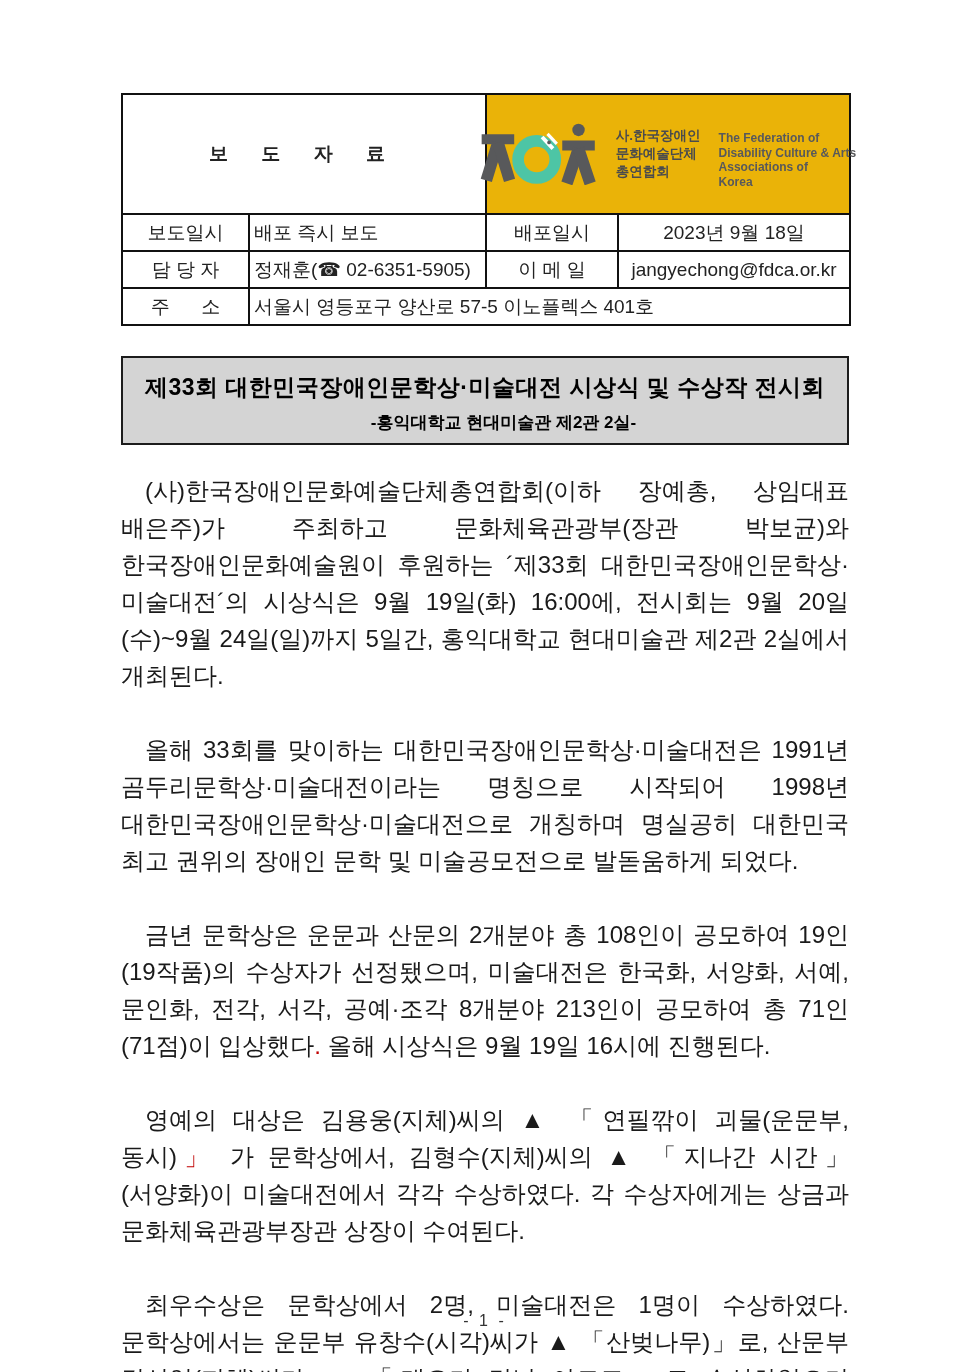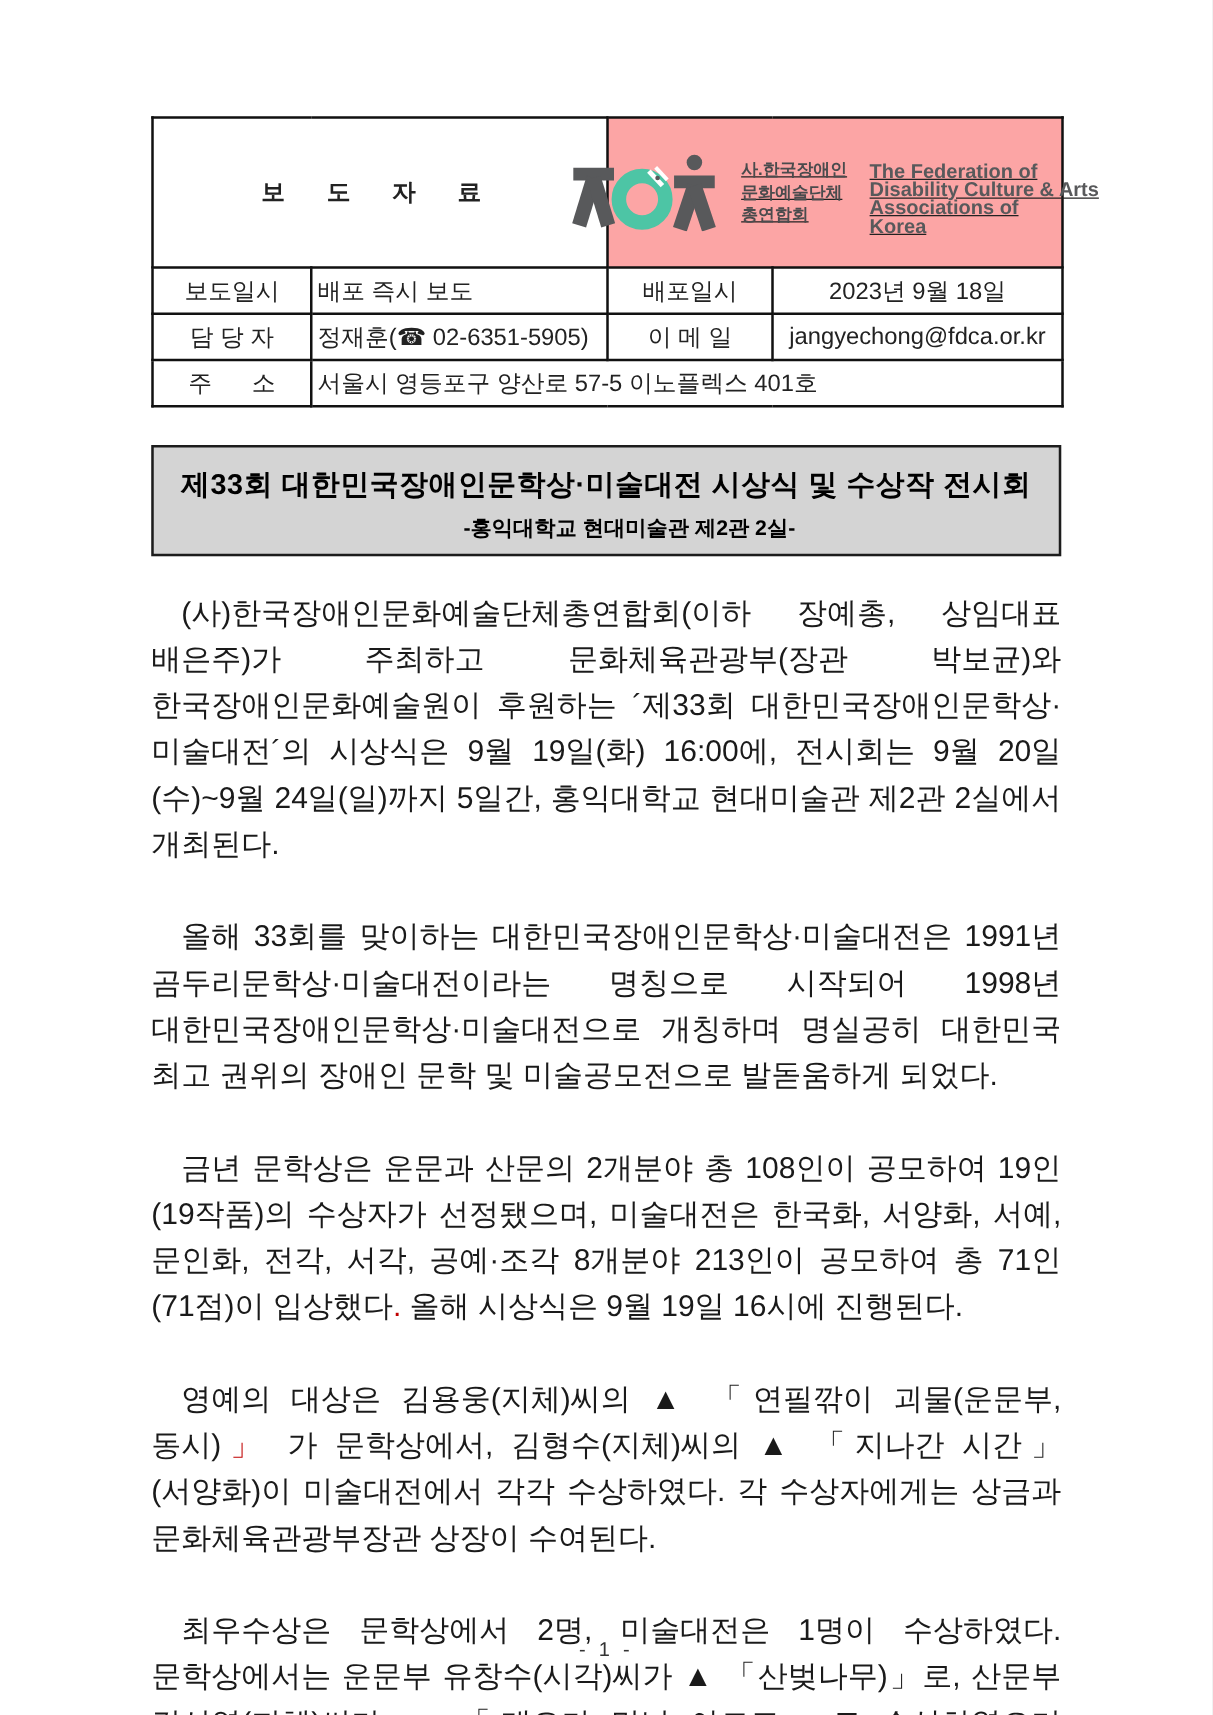--- a/index.html
+++ b/index.html
@@ -30,26 +30,26 @@
   }
   td.cell-doc-title {
     height: 120px;
     text-align: center;
     font-size: 49px;
     font-weight: 900;
     letter-spacing: 14px;
     color: #000;
     white-space: pre;
   }
-  td.cell-logo { height: 120px; padding: 6px 4px; background: #fca5a5; text-decoration: underline; }
+  td.cell-logo { height: 120px; padding: 6px 4px; background: #eab308; }
   .logo { display: flex; align-items: center; justify-content: center; gap: 9px; }
   .logo-mark { flex: 0 0 auto; }
   .logo-vdiv { width: 1px; height: 58px; background: #b9bcbe; }
   .logo-kr { font-size: 13.5px; line-height: 18px; font-weight: 700; color: #4a4b4d; white-space: nowrap; }
-  .logo-en { font-size: 16px; line-height: 14.5px; font-weight: 700; color: #58595b; white-space: nowrap; margin-top: 12px; }
+  .logo-en { font-size: 12px; line-height: 14.5px; font-weight: 700; color: #58595b; white-space: nowrap; margin-top: 12px; }
 
   td.lbl {
     height: 37px;
     text-align: center;
     white-space: pre;
     color: #222;
   }
   td.val { padding-left: 4px; white-space: nowrap; }
   td.val.center { text-align: center; padding-left: 0; }
 

